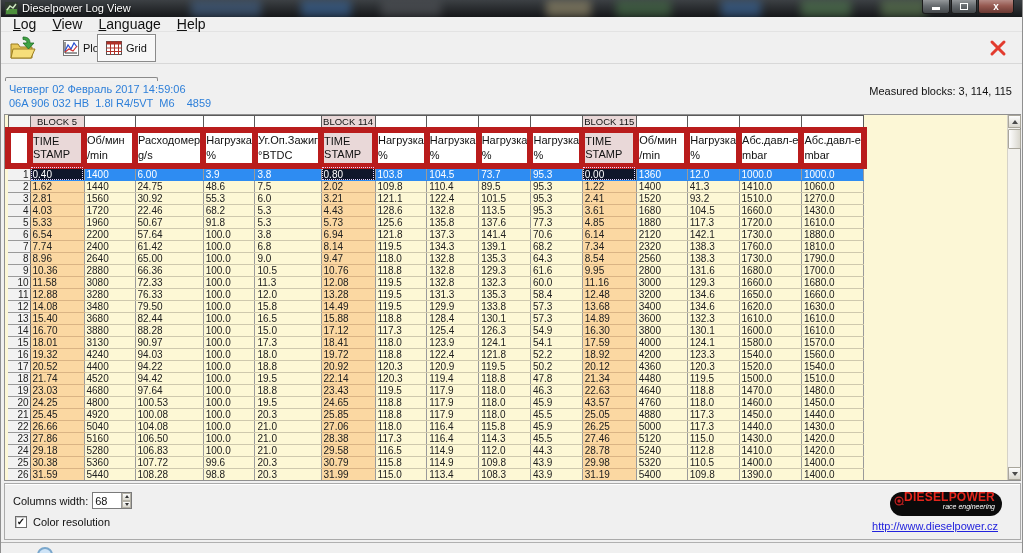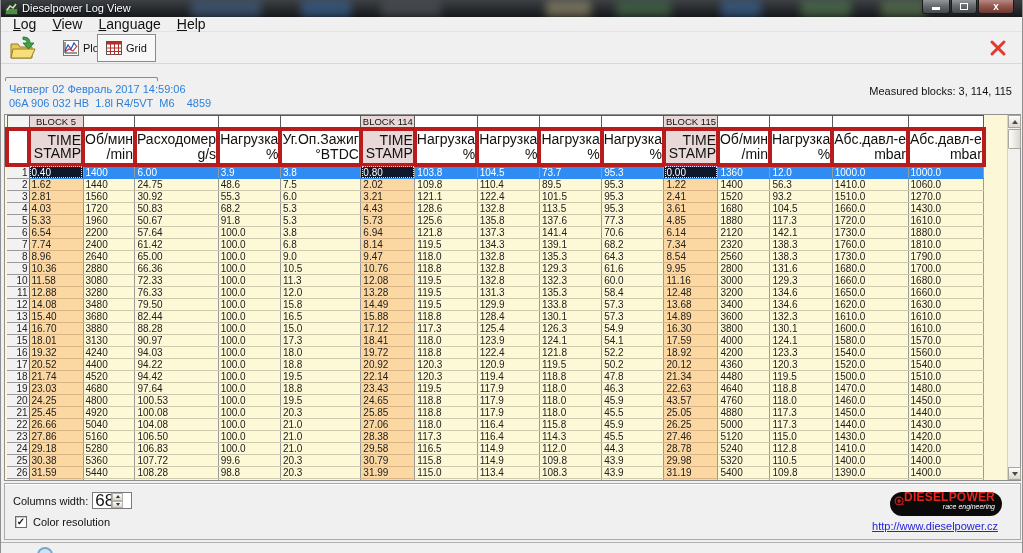--- a/index.html
+++ b/index.html
@@ -56,22 +56,22 @@
   
   .gridpanel { position:absolute; left:3px; top:114px; width:1017px; height:367px;
                background:#fcf7d6; border:1px solid #909090; }
   .grid-viewport { position:absolute; left:0; top:0; width:1003px; height:365px; overflow:hidden; }
   table.loggrid { border-collapse:collapse; table-layout:fixed; }
   .loggrid td, .loggrid th { overflow:hidden; white-space:nowrap; }
   .corner { background:#f4f4f4; border:1px solid #6b6b6b; height:11px; }
   .blocklabel { background:#e9d8d8; border:1px solid #5a5a5a; font-size:9.5px; text-align:center;
                 height:11px; line-height:11px; color:#111; }
   .blockempty { background:#fff; border:1px solid #5a5a5a; height:11px; }
-  .colhead td { background:#fff; border:4px solid #b91c1c; font-size:14px; line-height:15px;
-                text-align:right; vertical-align:middle; height:36px; color:#111; }
+  .colhead td { background:#fff; border:6px solid #b91c1c; font-size:11px; line-height:15px;
+                text-align:left; vertical-align:middle; height:36px; color:#111; }
   .colhead td.pink { background:#e9d8d8; line-height:13px; }
   .rowhdr { background:#f2f2f2; border-right:1px solid #6b6b6b; border-bottom:1px solid #9a9a9a;
             font-size:10px; font-weight:normal; text-align:right; padding-right:1px; color:#222;
             height:11px; line-height:11px; }
   .datarow td { background:#fdf8d5; border-right:1px solid #9a9a9a; border-bottom:1px solid #cfc9ad;
                 font-size:10px; line-height:11px; height:11px; padding-left:2px; color:#202020; }
   .datarow td.ts { background:#fbd8a2; border-bottom:1px solid #dab484; }
   .datarow.sel td { background:#2e8cf2; color:#fff; border-bottom-color:#2e8cf2; }
   .datarow.sel td.ts { background:#0f172a; outline:1px dotted #e5d5ff; outline-offset:-2px; }
   .datarow.partial td, .datarow.partial th { height:3px; }
@@ -89,21 +89,21 @@
   .sb-thumb { position:absolute; left:0; top:14px; width:13px; height:20px;
               background:linear-gradient(90deg,#fdfdfd,#d9d7ce); border:1px solid #a9a69b; border-radius:1px; }
 
   
   .footer { position:absolute; left:3px; top:483px; width:1017px; height:57px; background:#f0f0f0;
             border:1px solid #aaa; box-shadow:inset 0 1px 0 #fff; }
   .cw-row { position:absolute; left:8px; top:8px; display:flex; align-items:center; }
   .cw-label { font-size:11px; color:#111; }
   .spinbox { margin-left:4px; display:flex; width:40px; height:17px; border:1px solid #7a7a7a;
              background:#fff; }
-  .spin-value { width:18px; border:none; outline:none; font-size:17px; font-family:"Liberation Sans",sans-serif;
+  .spin-value { width:28px; border:none; outline:none; font-size:11px; font-family:"Liberation Sans",sans-serif;
                 padding-left:2px; background:#fff; color:#111; }
   .spinner { width:12px; display:flex; flex-direction:column; border-left:1px solid #9a9a9a; }
   .spin-up,.spin-down { flex:1; background:linear-gradient(#fdfdfd,#d9d7ce); border:1px solid #b5b2a7;
                         display:flex; align-items:center; justify-content:center; }
   .spin-up .t { width:0;height:0;border-left:2.5px solid transparent;border-right:2.5px solid transparent;border-bottom:3.5px solid #333; }
   .spin-down .t { width:0;height:0;border-left:2.5px solid transparent;border-right:2.5px solid transparent;border-top:3.5px solid #333; }
   .cr-row { position:absolute; left:10px; top:32px; display:flex; align-items:center; gap:6px; }
   .checkbox { width:12px; height:12px; background:#fff; border:1px solid #6b6b6b;
               box-shadow:inset 1px 1px 0 #c9c9c9; display:flex; align-items:center; justify-content:center;
               font-size:10px; line-height:10px; font-weight:bold; color:#111; }
@@ -287,21 +287,21 @@
               <td>24.75</td>
               <td>48.6</td>
               <td>7.5</td>
               <td class="ts">2.02</td>
               <td>109.8</td>
               <td>110.4</td>
               <td>89.5</td>
               <td>95.3</td>
               <td class="ts">1.22</td>
               <td>1400</td>
-              <td>56.3</td>
+              <td>41.3</td>
               <td>1410.0</td>
               <td>1060.0</td>
             </tr>
             <tr class="datarow">
               <th class="rowhdr">3</th>
               <td class="ts">2.81</td>
               <td>1560</td>
               <td>30.92</td>
               <td>55.3</td>
               <td>6.0</td>
@@ -313,21 +313,21 @@
               <td class="ts">2.41</td>
               <td>1520</td>
               <td>93.2</td>
               <td>1510.0</td>
               <td>1270.0</td>
             </tr>
             <tr class="datarow">
               <th class="rowhdr">4</th>
               <td class="ts">4.03</td>
               <td>1720</td>
-              <td>50.83</td>
+              <td>22.46</td>
               <td>68.2</td>
               <td>5.3</td>
               <td class="ts">4.43</td>
               <td>128.6</td>
               <td>132.8</td>
               <td>113.5</td>
               <td>95.3</td>
               <td class="ts">3.61</td>
               <td>1680</td>
               <td>104.5</td>

